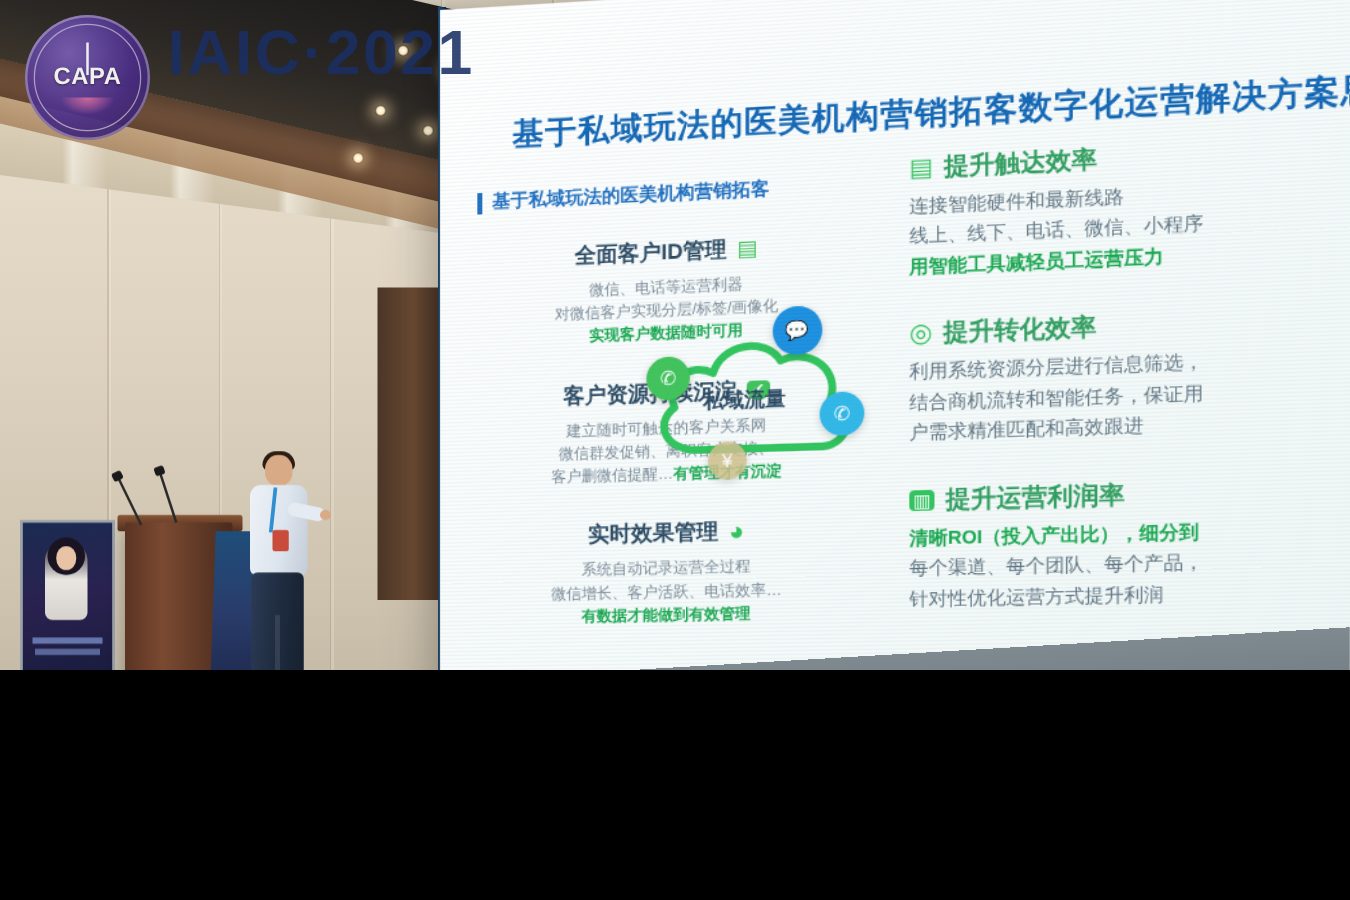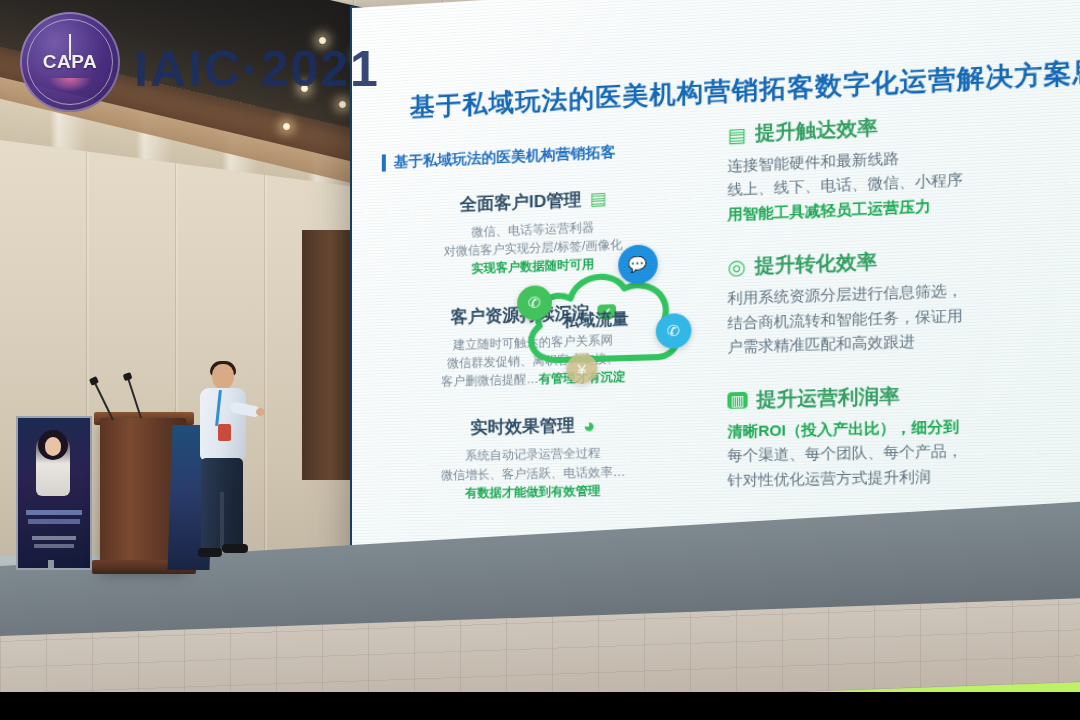--- a/index.html
+++ b/index.html
@@ -1,20 +1,20 @@
 <!DOCTYPE html>
 <html><head>
 <meta charset="utf-8">
 <style>
   html,body{margin:0;padding:0;background:#000;}
   body{font-family:"Liberation Sans","DejaVu Sans",sans-serif;}
 
   #stage{
-    position:relative;width:1080px;height:692px;overflow:hidden;
-    background:#bef264;
+    position:relative;width:1080px;height:536px;overflow:hidden;
+    background:#ef4444;
   }
 
   
   .wall{
     position:absolute;left:0;top:0;width:1080px;height:600px;
     background:
       linear-gradient(180deg,#d9cfbd 0%,#e7ddcb 18%,#ded3c0 46%,#cfc4b0 78%,#bfb4a1 100%);
   }
   .wall-panels{
     position:absolute;left:0;top:0;width:1080px;height:600px;
@@ -276,21 +276,21 @@
     text-shadow:0 1px 2px rgba(0,0,0,.5);z-index:2;
   }
   .capa-rod{
     position:absolute;left:49px;top:22px;width:2px;height:26px;background:#fff;z-index:2;
   }
   .capa-wings{
     position:absolute;left:28px;top:66px;width:44px;height:14px;z-index:2;
     background:radial-gradient(ellipse at 50% 0%,#d96aa8 0%,rgba(217,106,168,0) 70%);
   }
   .iaic{
-    position:absolute;left:134px;top:40px;font-size:50px;font-weight:700;
+    position:absolute;left:134px;top:13px;font-size:50px;font-weight:700;
     color:#1b2f63;letter-spacing:2px;opacity:.88;
     font-family:"Liberation Sans",sans-serif;
   }
 
   .glyph{display:inline-block;line-height:1;}
 </style>
 </head>
 <body>
 
 <div id="stage">

